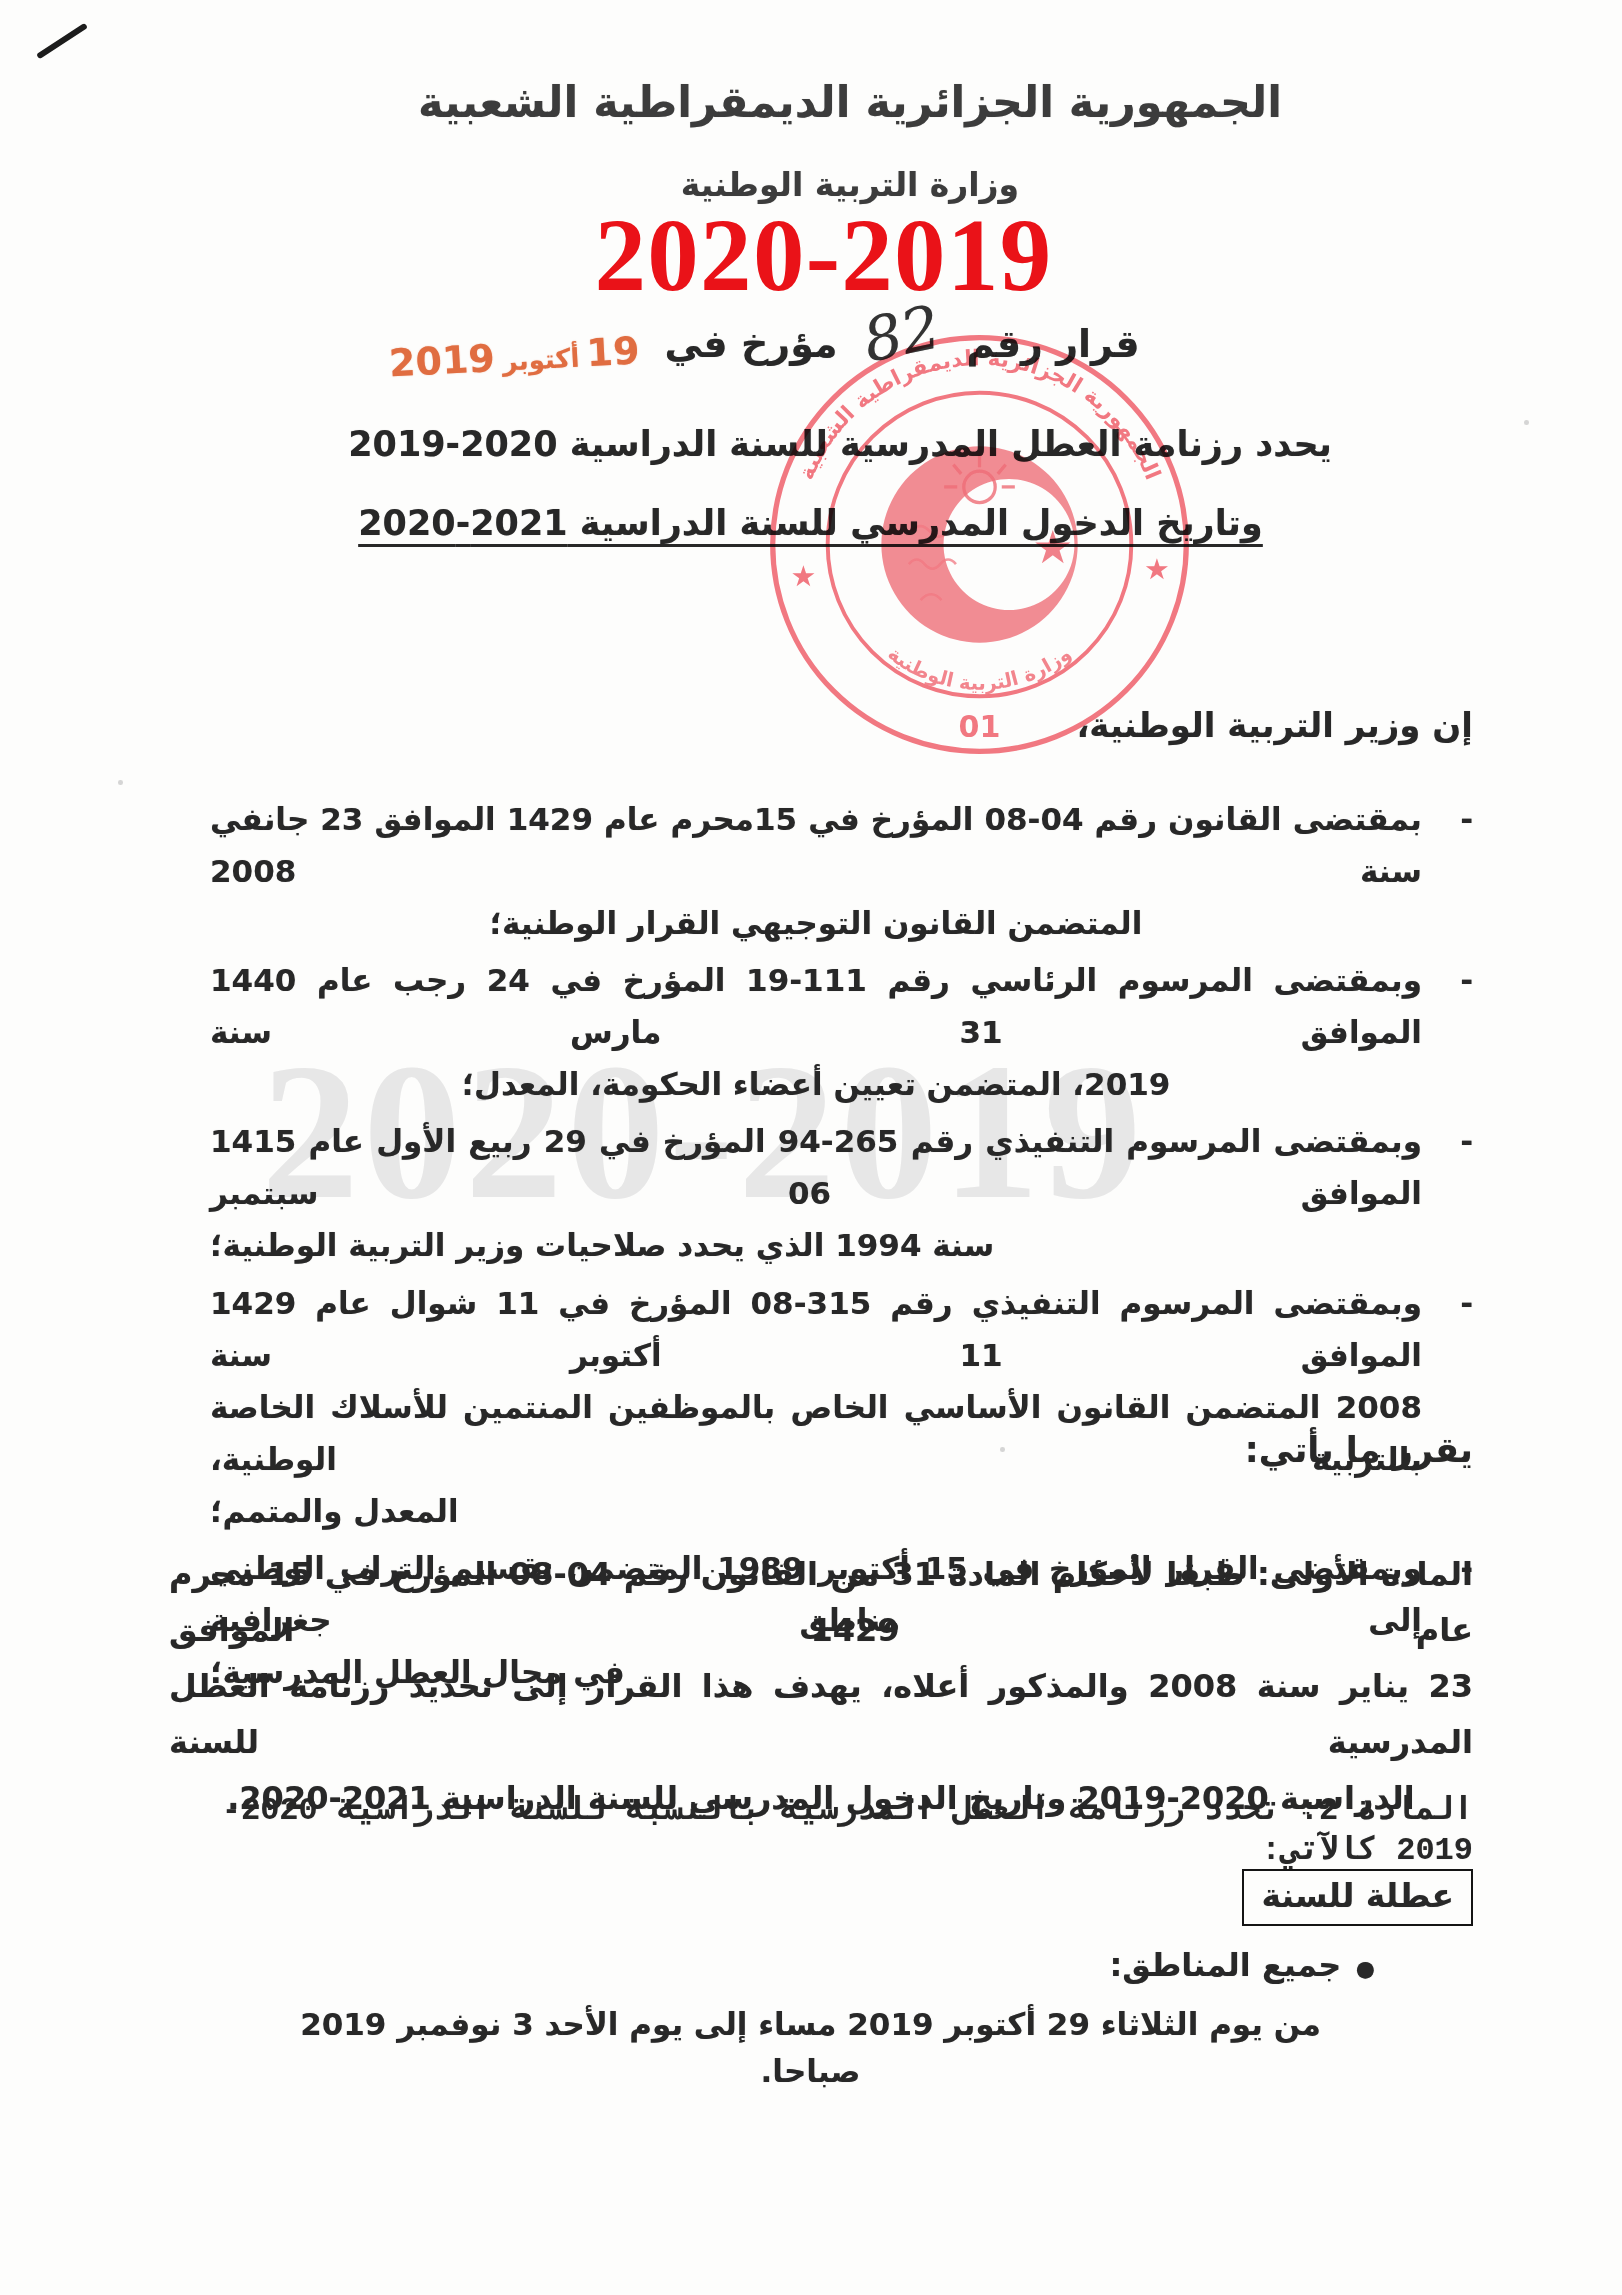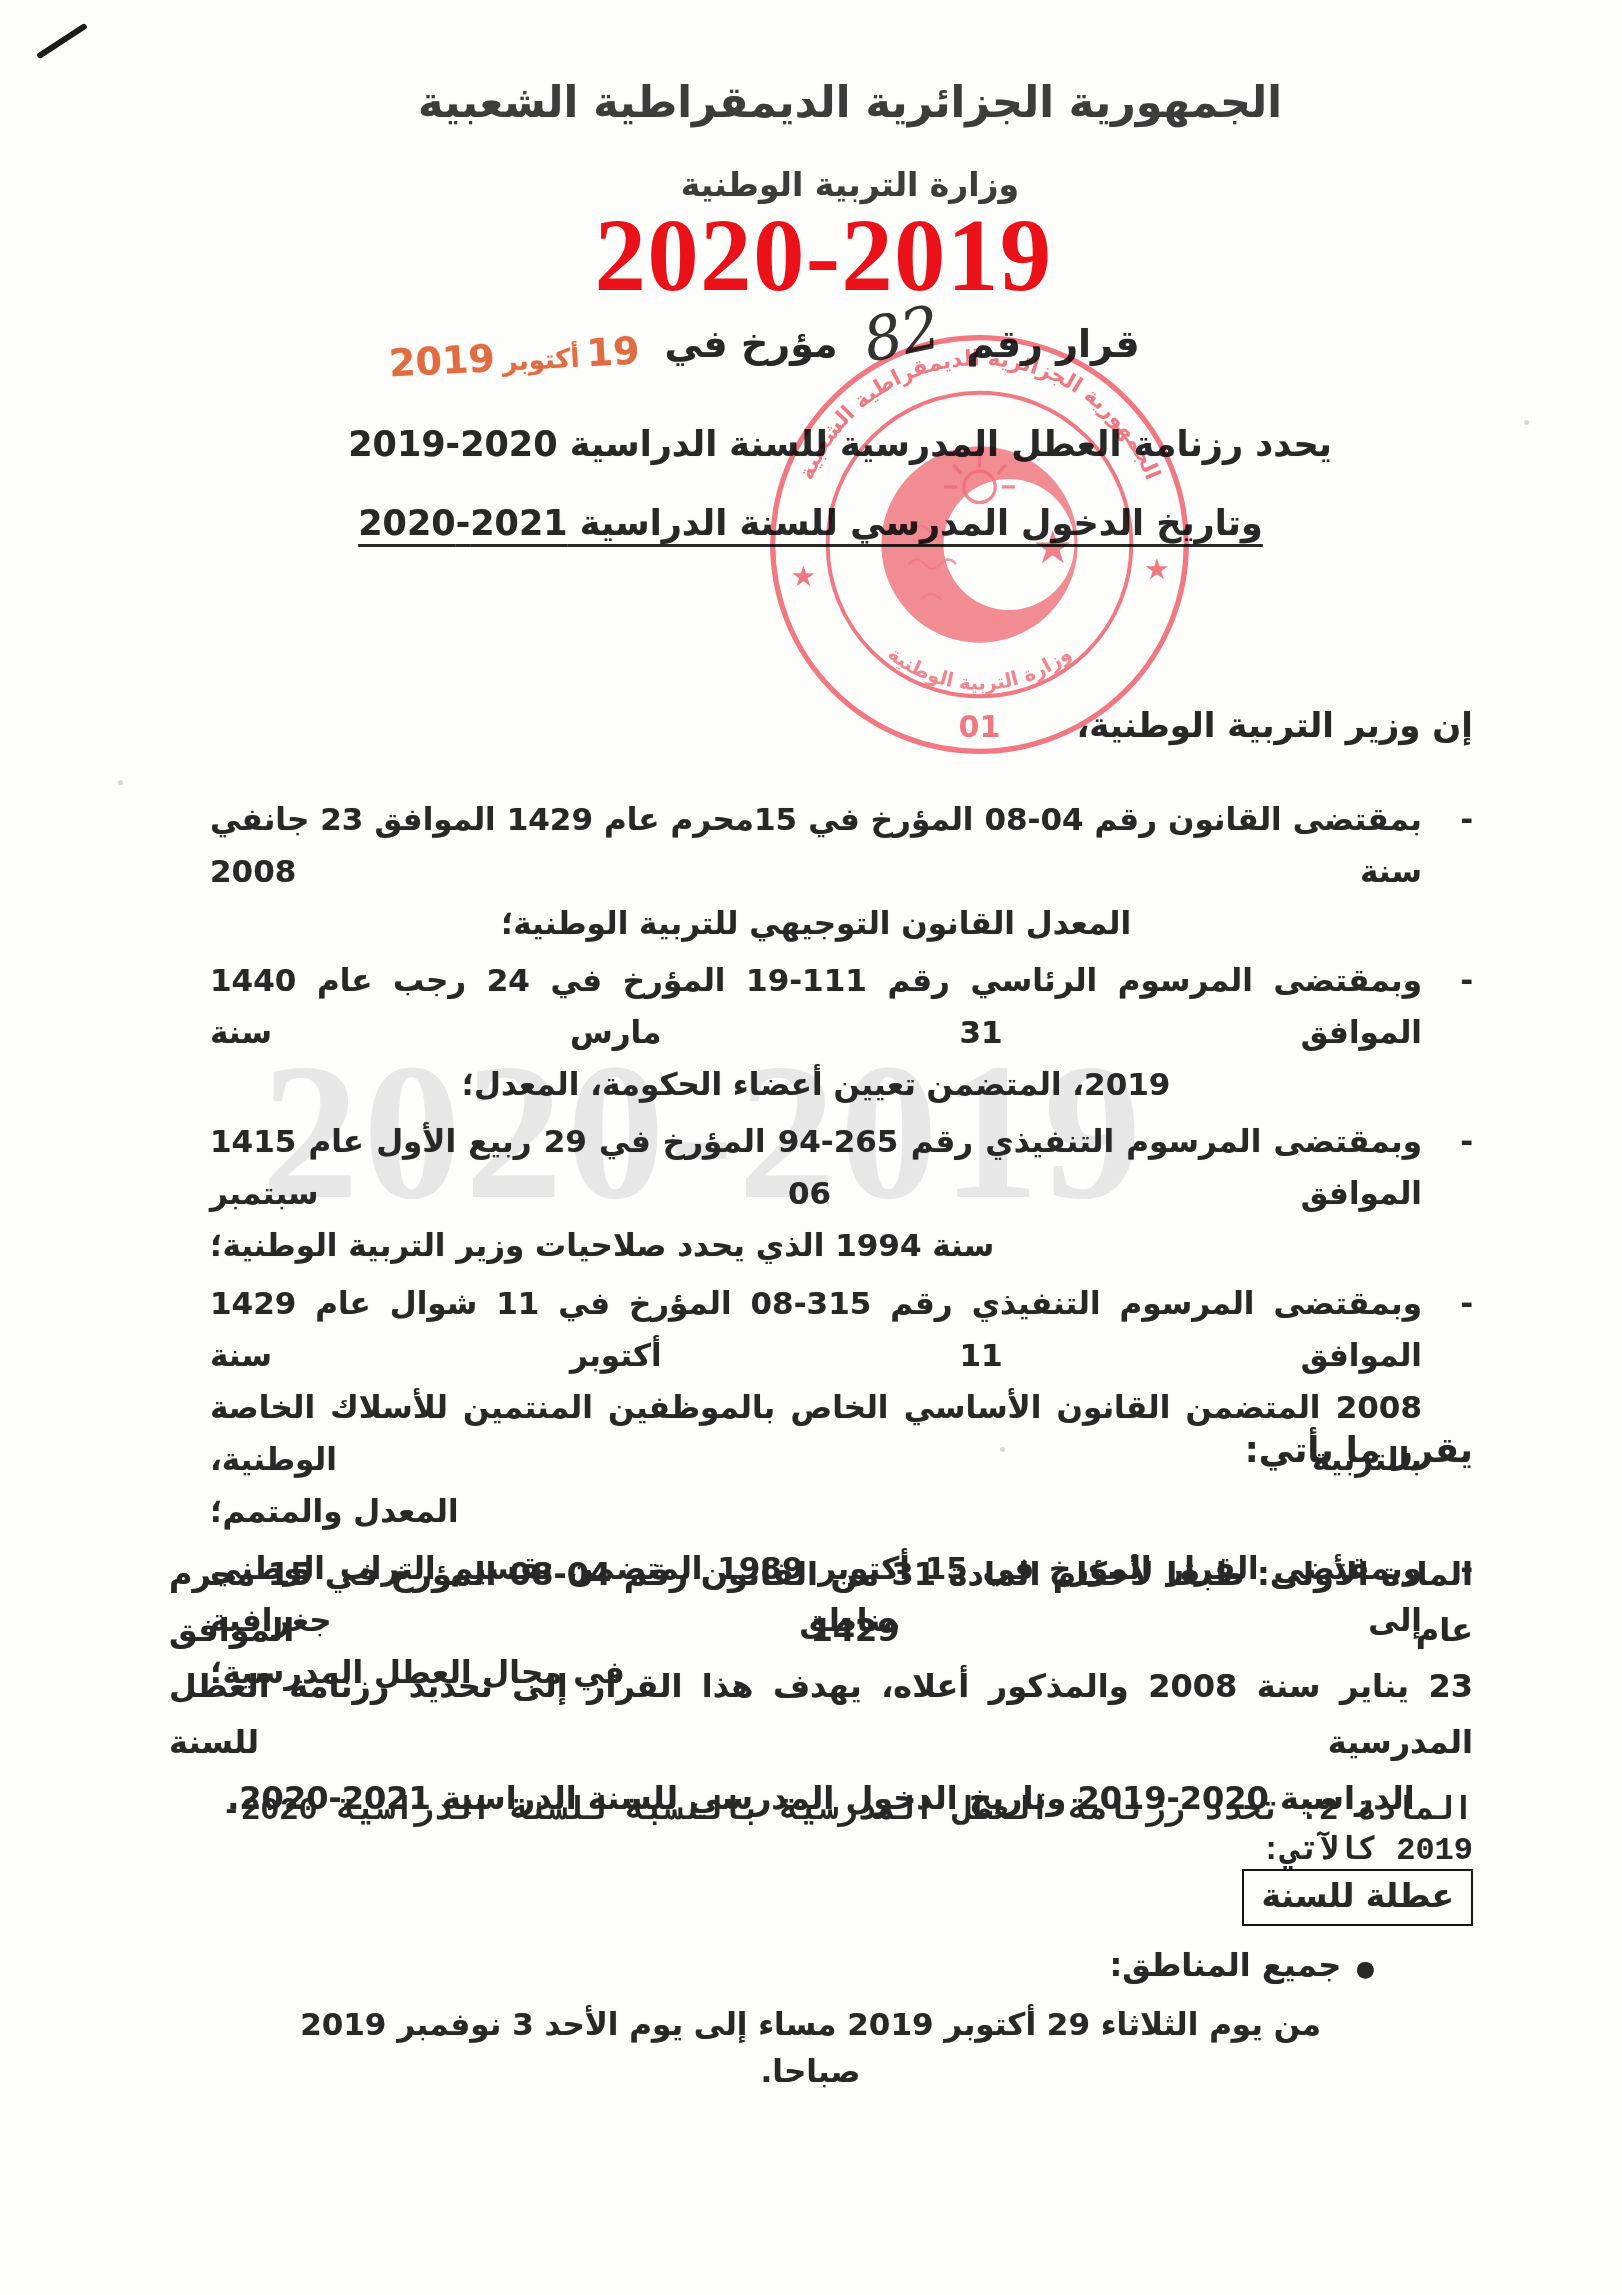--- a/index.html
+++ b/index.html
@@ -147,21 +147,21 @@
   </svg>
 
   <div class="minister ar">إن وزير التربية الوطنية،</div>
 
   <div class="preamble ar">
 
     <div class="bullet">
       <span class="dash">-</span>
       <div class="blines">
         <div class="ln j">بمقتضى القانون رقم 04-08 المؤرخ في 15محرم عام 1429 الموافق 23 جانفي سنة 2008</div>
-        <div class="ln c">المعدل القانون التوجيهي للتربية الوطنية؛</div>
+        <div class="ln c">المتضمن القانون التوجيهي القرار الوطنية؛</div>
       </div>
     </div>
 
     <div class="bullet">
       <span class="dash">-</span>
       <div class="blines">
         <div class="ln j">وبمقتضى المرسوم الرئاسي رقم 111-19 المؤرخ في 24 رجب عام 1440 الموافق 31 مارس سنة</div>
         <div class="ln c">2019، المتضمن تعيين أعضاء الحكومة، المعدل؛</div>
       </div>
     </div>

